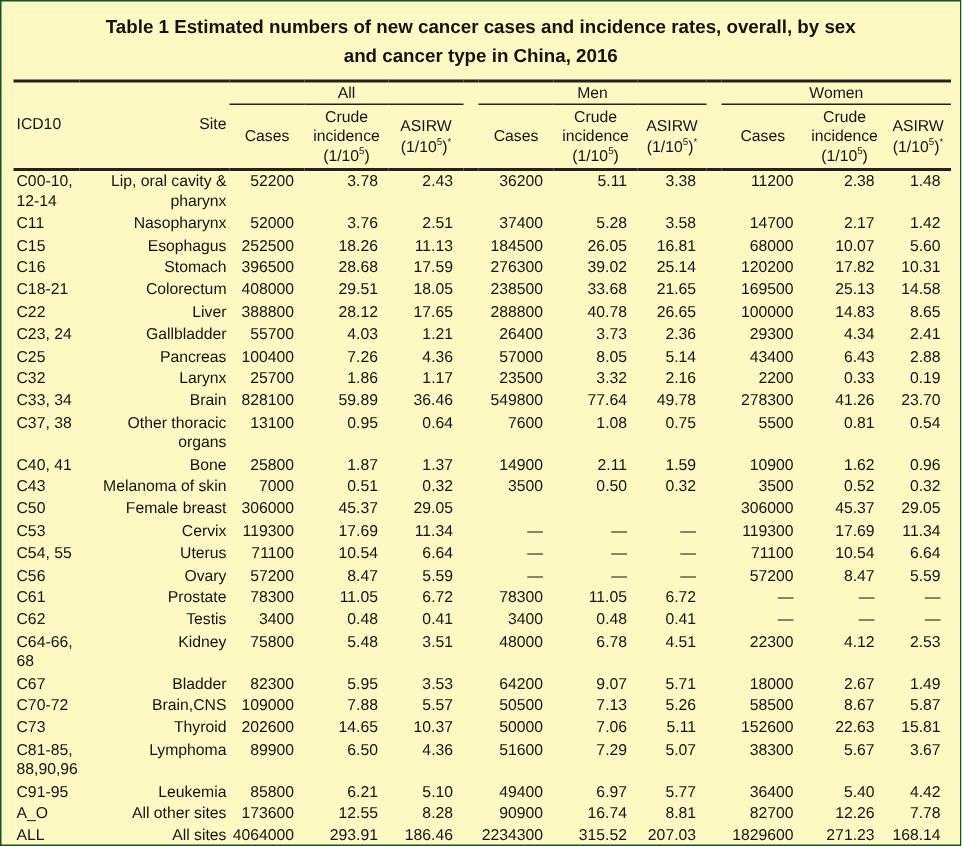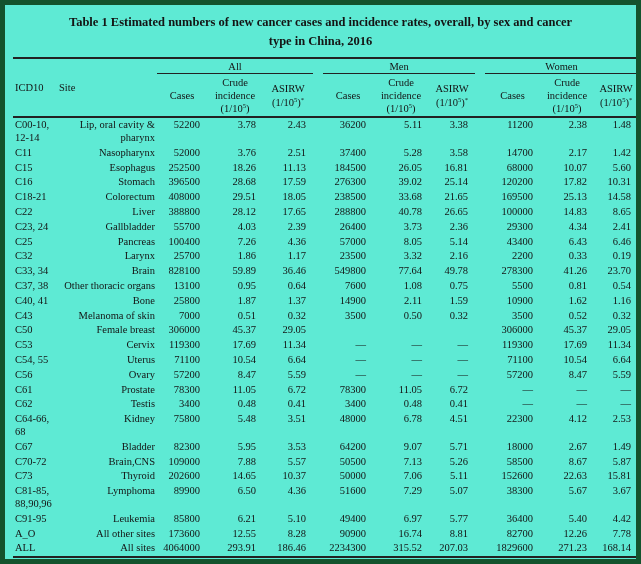--- a/index.html
+++ b/index.html
@@ -1,34 +1,34 @@
 <!DOCTYPE html>
 <html><head>
 <meta charset="utf-8">
 <style>
   html,body { margin:0; padding:0; background:#ffffff; }
   .page {
     width:641px; height:564px; box-sizing:border-box;
-    border:5px solid #14532d; background:#5eead4;
+    border:1px solid #14532d; background:#fef9c3;
     padding:8px 8px 0 8px; overflow:hidden;
-    font-family:Liberation Serif, serif; color:#141414;
+    font-family:Liberation Sans, sans-serif; color:#141414;
   }
   .table-title {
     font-weight:bold; font-size:12.5px; line-height:1.55;
     text-align:center; max-width:515px; margin:0 auto 5px auto;
   }
   table.datatable {
     width:625px; table-layout:fixed; border-collapse:collapse;
     border-top:2px solid #222; border-bottom:2px solid #222;
   }
   thead { border-bottom:2px solid #222; }
   thead th { font-weight:normal; font-size:10.5px; line-height:1.25; padding:1px 2px; vertical-align:middle; }
   th.grp { border-bottom:1px solid #222; text-align:center; padding-bottom:0; }
   th.icdh { text-align:left; padding-left:2px;margin-top:28px; }
-  th.siteh { text-align:left; }
+  th.siteh { text-align:right; }
   th.num, td.num { text-align:right; }
   th.sub { text-align:center; vertical-align:middle; padding-top:2px; }
   tbody td { font-size:10.5px; line-height:1.22; padding:1px 2px; vertical-align:top; }
   td.icd { text-align:left; padding-left:2px;margin-left:43px; }
   td.site { text-align:right; padding-left:4px; }
   td.num { padding-right:7px; }
   td.gap, th.gap { padding:0; }
   sup { font-size:0.62em; line-height:0; vertical-align:super; }
   .footnote {
     font-size:11.5px; line-height:1.6; margin-top:4px; text-align:left;
@@ -168,21 +168,21 @@
           <td class="gap"></td>
           <td class="num">100000</td>
           <td class="num">14.83</td>
           <td class="num">8.65</td>
         </tr>
         <tr>
           <td class="icd">C23, 24</td>
           <td class="site">Gallbladder</td>
           <td class="num">55700</td>
           <td class="num">4.03</td>
-          <td class="num">2.39</td>
+          <td class="num">1.21</td>
           <td class="gap"></td>
           <td class="num">26400</td>
           <td class="num">3.73</td>
           <td class="num">2.36</td>
           <td class="gap"></td>
           <td class="num">29300</td>
           <td class="num">4.34</td>
           <td class="num">2.41</td>
         </tr>
         <tr>
@@ -191,21 +191,21 @@
           <td class="num">100400</td>
           <td class="num">7.26</td>
           <td class="num">4.36</td>
           <td class="gap"></td>
           <td class="num">57000</td>
           <td class="num">8.05</td>
           <td class="num">5.14</td>
           <td class="gap"></td>
           <td class="num">43400</td>
           <td class="num">6.43</td>
-          <td class="num">6.46</td>
+          <td class="num">2.88</td>
         </tr>
         <tr>
           <td class="icd">C32</td>
           <td class="site">Larynx</td>
           <td class="num">25700</td>
           <td class="num">1.86</td>
           <td class="num">1.17</td>
           <td class="gap"></td>
           <td class="num">23500</td>
           <td class="num">3.32</td>
@@ -251,21 +251,21 @@
           <td class="num">25800</td>
           <td class="num">1.87</td>
           <td class="num">1.37</td>
           <td class="gap"></td>
           <td class="num">14900</td>
           <td class="num">2.11</td>
           <td class="num">1.59</td>
           <td class="gap"></td>
           <td class="num">10900</td>
           <td class="num">1.62</td>
-          <td class="num">1.16</td>
+          <td class="num">0.96</td>
         </tr>
         <tr>
           <td class="icd">C43</td>
           <td class="site">Melanoma of skin</td>
           <td class="num">7000</td>
           <td class="num">0.51</td>
           <td class="num">0.32</td>
           <td class="gap"></td>
           <td class="num">3500</td>
           <td class="num">0.50</td>

